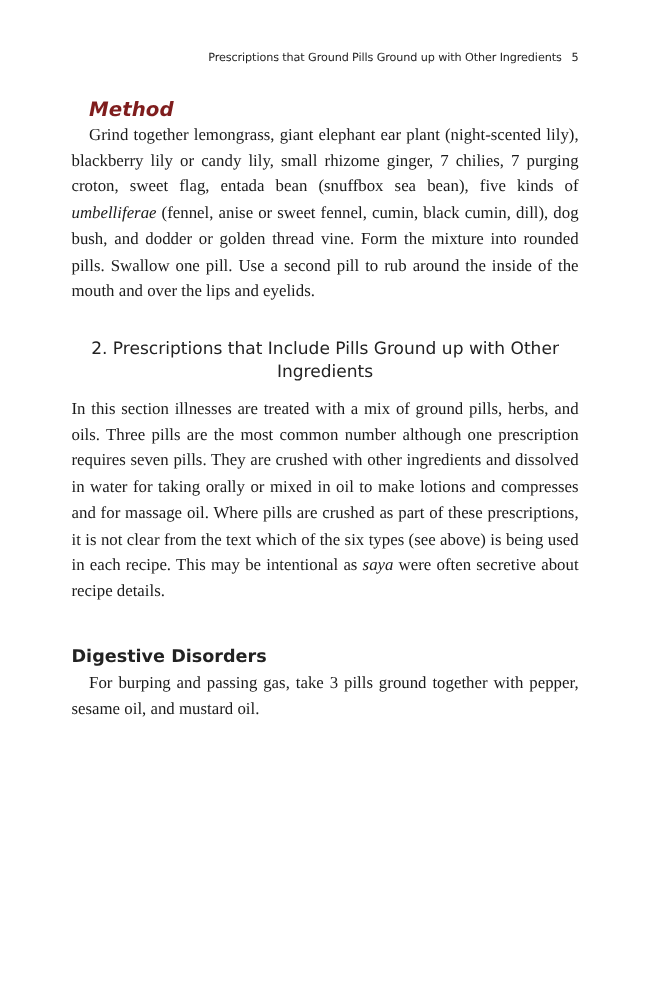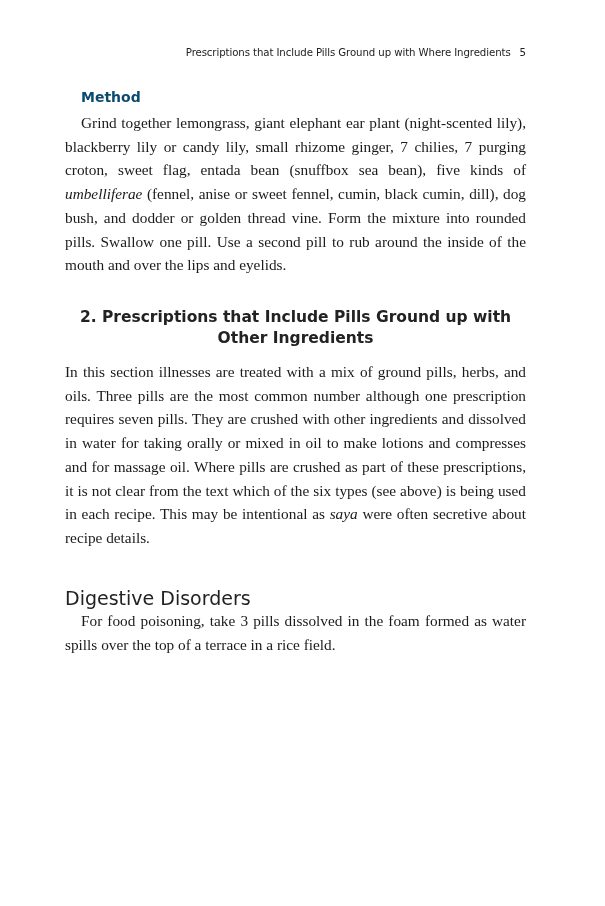--- a/index.html
+++ b/index.html
@@ -9,54 +9,54 @@
       position: absolute; right: 0; top: 47px;
       font-family: "DejaVu Sans", sans-serif; font-size: 10.2px; color: #222;
       white-space: nowrap; letter-spacing: -0.1px;
     }
     .running-head .pg { margin-left: 9px; }
     .serif { font-family: "Liberation Serif", serif; font-size: 15.3px; line-height: 23.7px; text-align: justify; }
     .p { margin: 0; }
     .indent { text-indent: 16px; }
     .method-label {
       position: absolute; left: 16px; top: 89px;
-      font-family: "DejaVu Sans", sans-serif; font-weight: bold;
-      font-size: 14px; color: #0c4a6e;
+      font-family: "DejaVu Sans", sans-serif; font-style: italic; font-weight: bold;
+      font-size: 18px; color: #7f1d1d;
     }
     .block1 { position: absolute; left: 0; top: 111px; width: 461px; }
     .section-title {
       position: absolute; left: 0; top: 307px; width: 461px; text-align: center;
-      font-family: "DejaVu Sans", sans-serif; font-weight: bold; font-size: 15.5px; line-height: 21px; color: #222;
+      font-family: "DejaVu Sans", sans-serif; font-weight: normal; font-size: 15.5px; line-height: 21px; color: #222;
     }
     .block2 { position: absolute; left: 0; top: 360px; width: 461px; }
     .subhead {
       position: absolute; left: 0; top: 587px;
-      font-family: "DejaVu Sans", sans-serif; font-weight: normal; font-size: 19px; color: #222;
+      font-family: "DejaVu Sans", sans-serif; font-weight: bold; font-size: 16px; color: #222;
     }
     .block3 { position: absolute; left: 0; top: 609px; width: 461px; }
     em { font-style: italic; }
   </style>
 </head>
 <body>
 
 <div class="page">
   <div class="running-head">
-    <span>Prescriptions that Include Pills Ground up with Where Ingredients</span><span class="pg">5</span>
+    <span>Prescriptions that Ground Pills Ground up with Other Ingredients</span><span class="pg">5</span>
   </div>
 
   <div class="method-label">Method</div>
 
   <div class="block1 serif">
     <p class="p indent"><span>Grind together lemongrass, giant elephant ear plant (night-scented lily), blackberry lily or candy lily, small rhizome ginger, 7 chilies, 7 purging croton, sweet flag, entada bean (snuffbox sea bean), five kinds of </span><em>umbelliferae</em><span> (fennel, anise or sweet fennel, cumin, black cumin, dill), dog bush, and dodder or golden thread vine. Form the mixture into rounded pills. Swallow one pill. Use a second pill to rub around the inside of the mouth and over the lips and eyelids.</span></p>
   </div>
 
   <div class="section-title">2. Prescriptions that Include Pills Ground up with Other Ingredients</div>
 
   <div class="block2 serif">
     <p class="p"><span>In this section illnesses are treated with a mix of ground pills, herbs, and oils. Three pills are the most common number although one prescription requires seven pills. They are crushed with other ingredients and dissolved in water for taking orally or mixed in oil to make lotions and compresses and for massage oil. Where pills are crushed as part of these prescriptions, it is not clear from the text which of the six types (see above) is being used in each recipe. This may be intentional as </span><em>saya</em><span> were often secretive about recipe details.</span></p>
   </div>
 
   <div class="subhead">Digestive Disorders</div>
 
   <div class="block3 serif">
-    <p class="p indent">For food poisoning, take 3 pills dissolved in the foam formed as water spills over the top of a terrace in a rice field.</p>
+    <p class="p indent">For burping and passing gas, take 3 pills ground together with pepper, sesame oil, and mustard oil.</p>
   </div>
 </div>
 
 </body></html>

